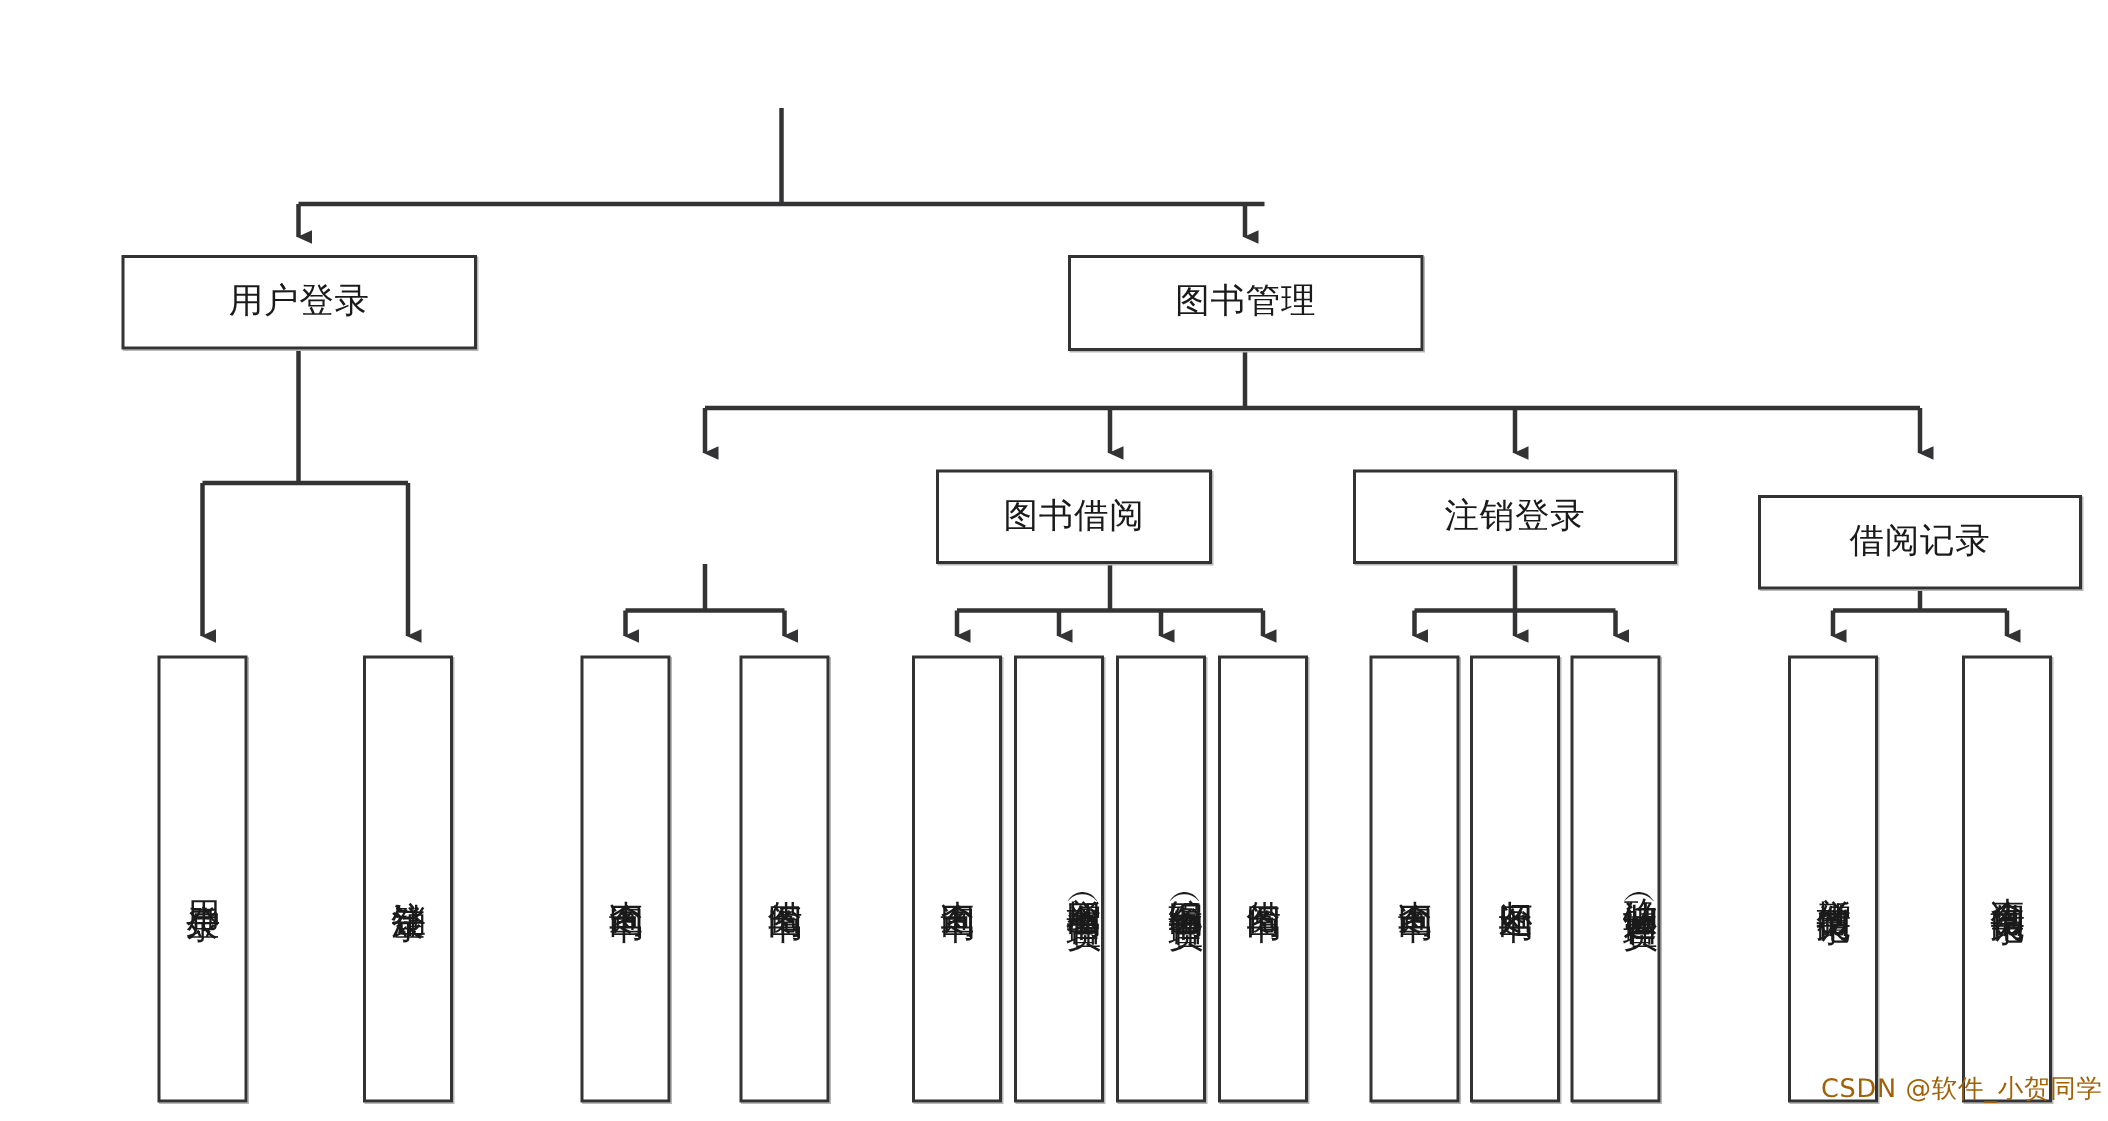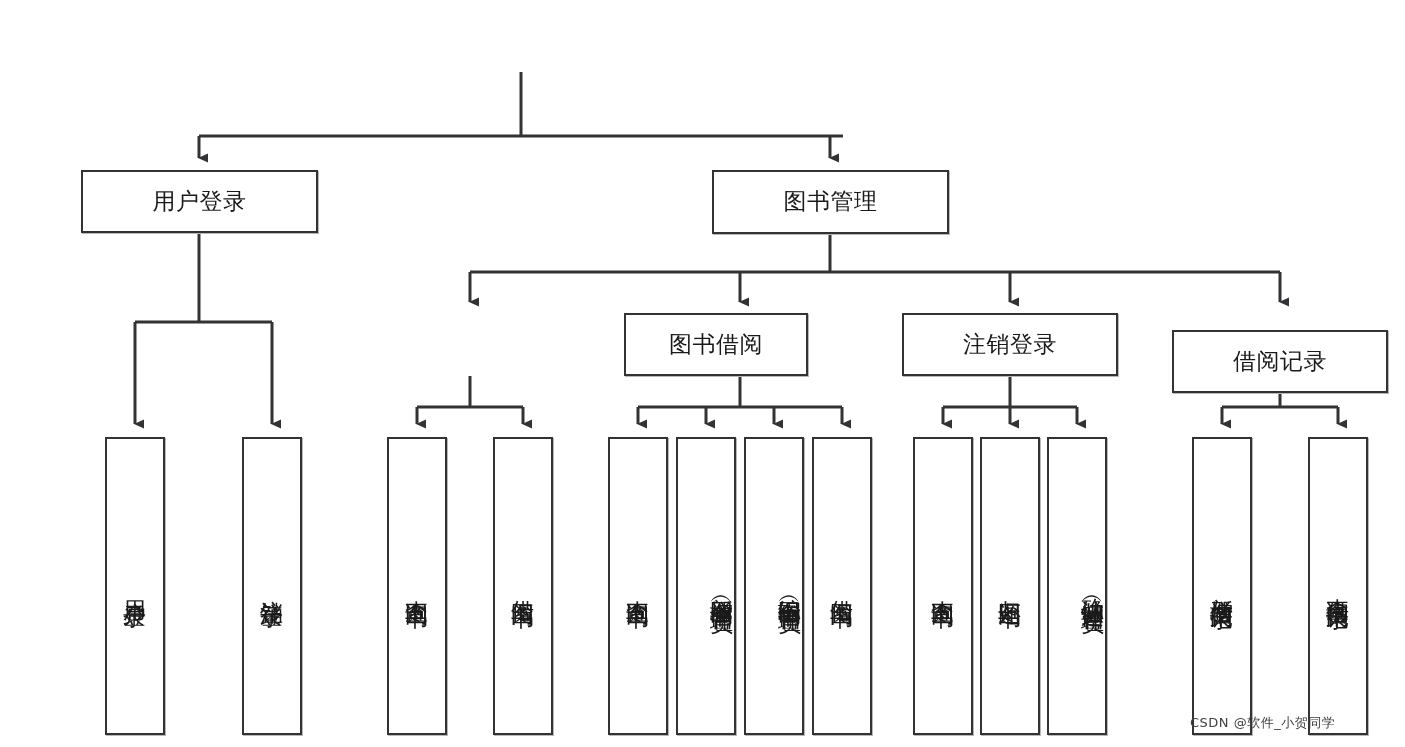--- a/index.html
+++ b/index.html
@@ -55,24 +55,25 @@
     justify-content: center;
     padding-top: 6px;
     overflow: hidden;
   }
   .node-v.short {
     align-items: center;
     padding-top: 0;
   }
   .watermark {
     position: absolute;
-    font-size: 13px;
-    color: #404040;
+    font-size: 17px;
+    color: #a16207;
     white-space: nowrap;
     letter-spacing: 0.5px;
+    margin-left: 24px;
   }
 </style>
 </head>
 <body>
 
 <div id="canvas">
 
   <svg class="wires" viewBox="0 0 1405 747">
     <defs>
       <marker id="arrow" markerWidth="11" markerHeight="11" refX="5" refY="9" orient="auto" markerUnits="userSpaceOnUse">

